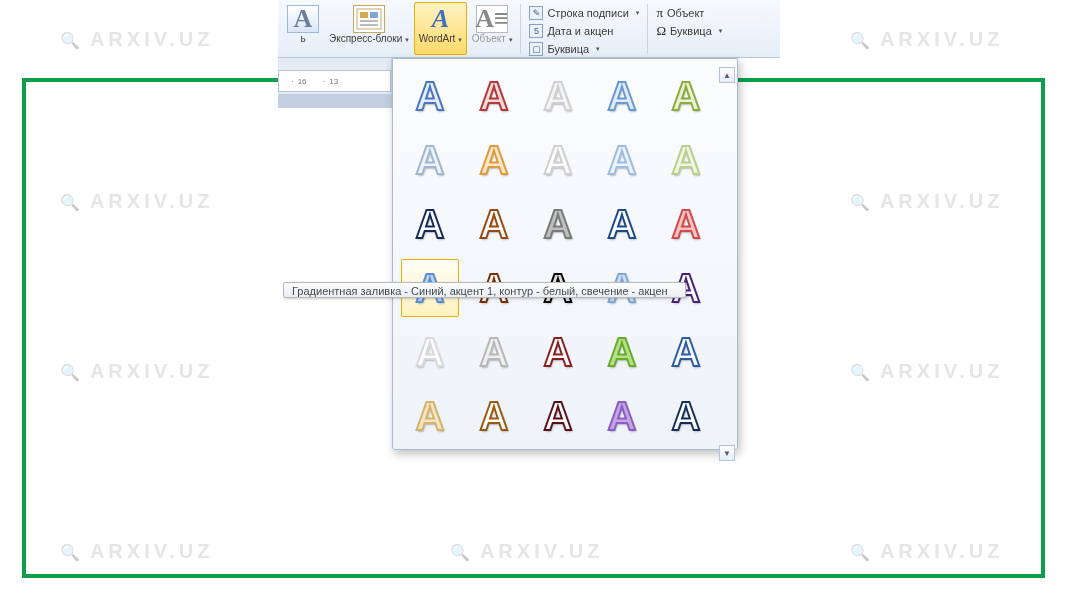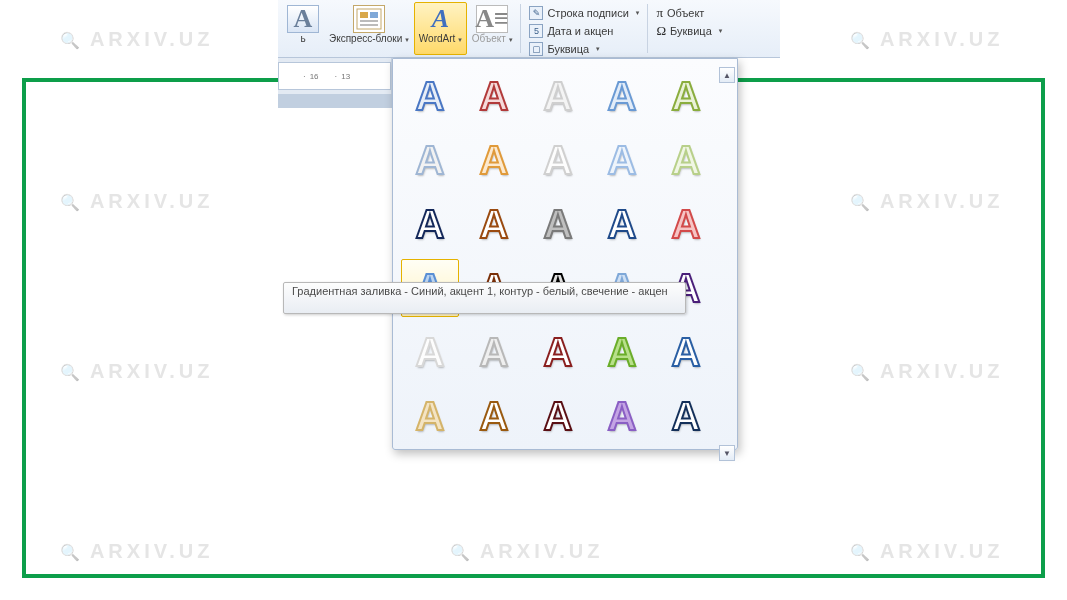--- a/index.html
+++ b/index.html
@@ -100,29 +100,29 @@
   
   .ruler-wrap {
     position:absolute;
     left:278px; top:58px;
     width:114px; height:36px;
     background:#e3eaf3;
     border-right:1px solid #c8d3e2;
     overflow:hidden;
   }
   .ruler {
-    height:28px;
+    height:22px;
     background:#fff;
     border:1px solid #b7c6da;
-    margin:4px 0 0 0;
+    margin:12px 0 0 0;
     font-size:8px;
     color:#777;
     display:flex;
     align-items:center;
-    padding-left:20px;
+    padding-left:8px;
     gap:12px;
   }
   .ruler span::before{content:"·";margin:0 4px;}
   .doc-area {
     position:absolute;
     left:278px; top:94px;
     width:114px; height:14px;
     background:#c1cfe0;
   }
 
@@ -177,21 +177,21 @@
     cursor:pointer;
   }
   .g-scroll .sbtn.down { margin-top: 360px; }
 
   
   .tooltip {
     position:absolute;
     left:283px;
     top:282px;
     width:403px;
-    height:32px;
+    height:16px;
     background:linear-gradient(#fdfdfd,#e9edf3);
     border:1px solid #b8b8b8;
     border-radius:2px;
     font-size:11px;
     color:#4a4a4a;
     padding:2px 8px;
     white-space:nowrap;
     overflow:hidden;
     box-shadow:1px 1px 3px rgba(0,0,0,.2);
   }

